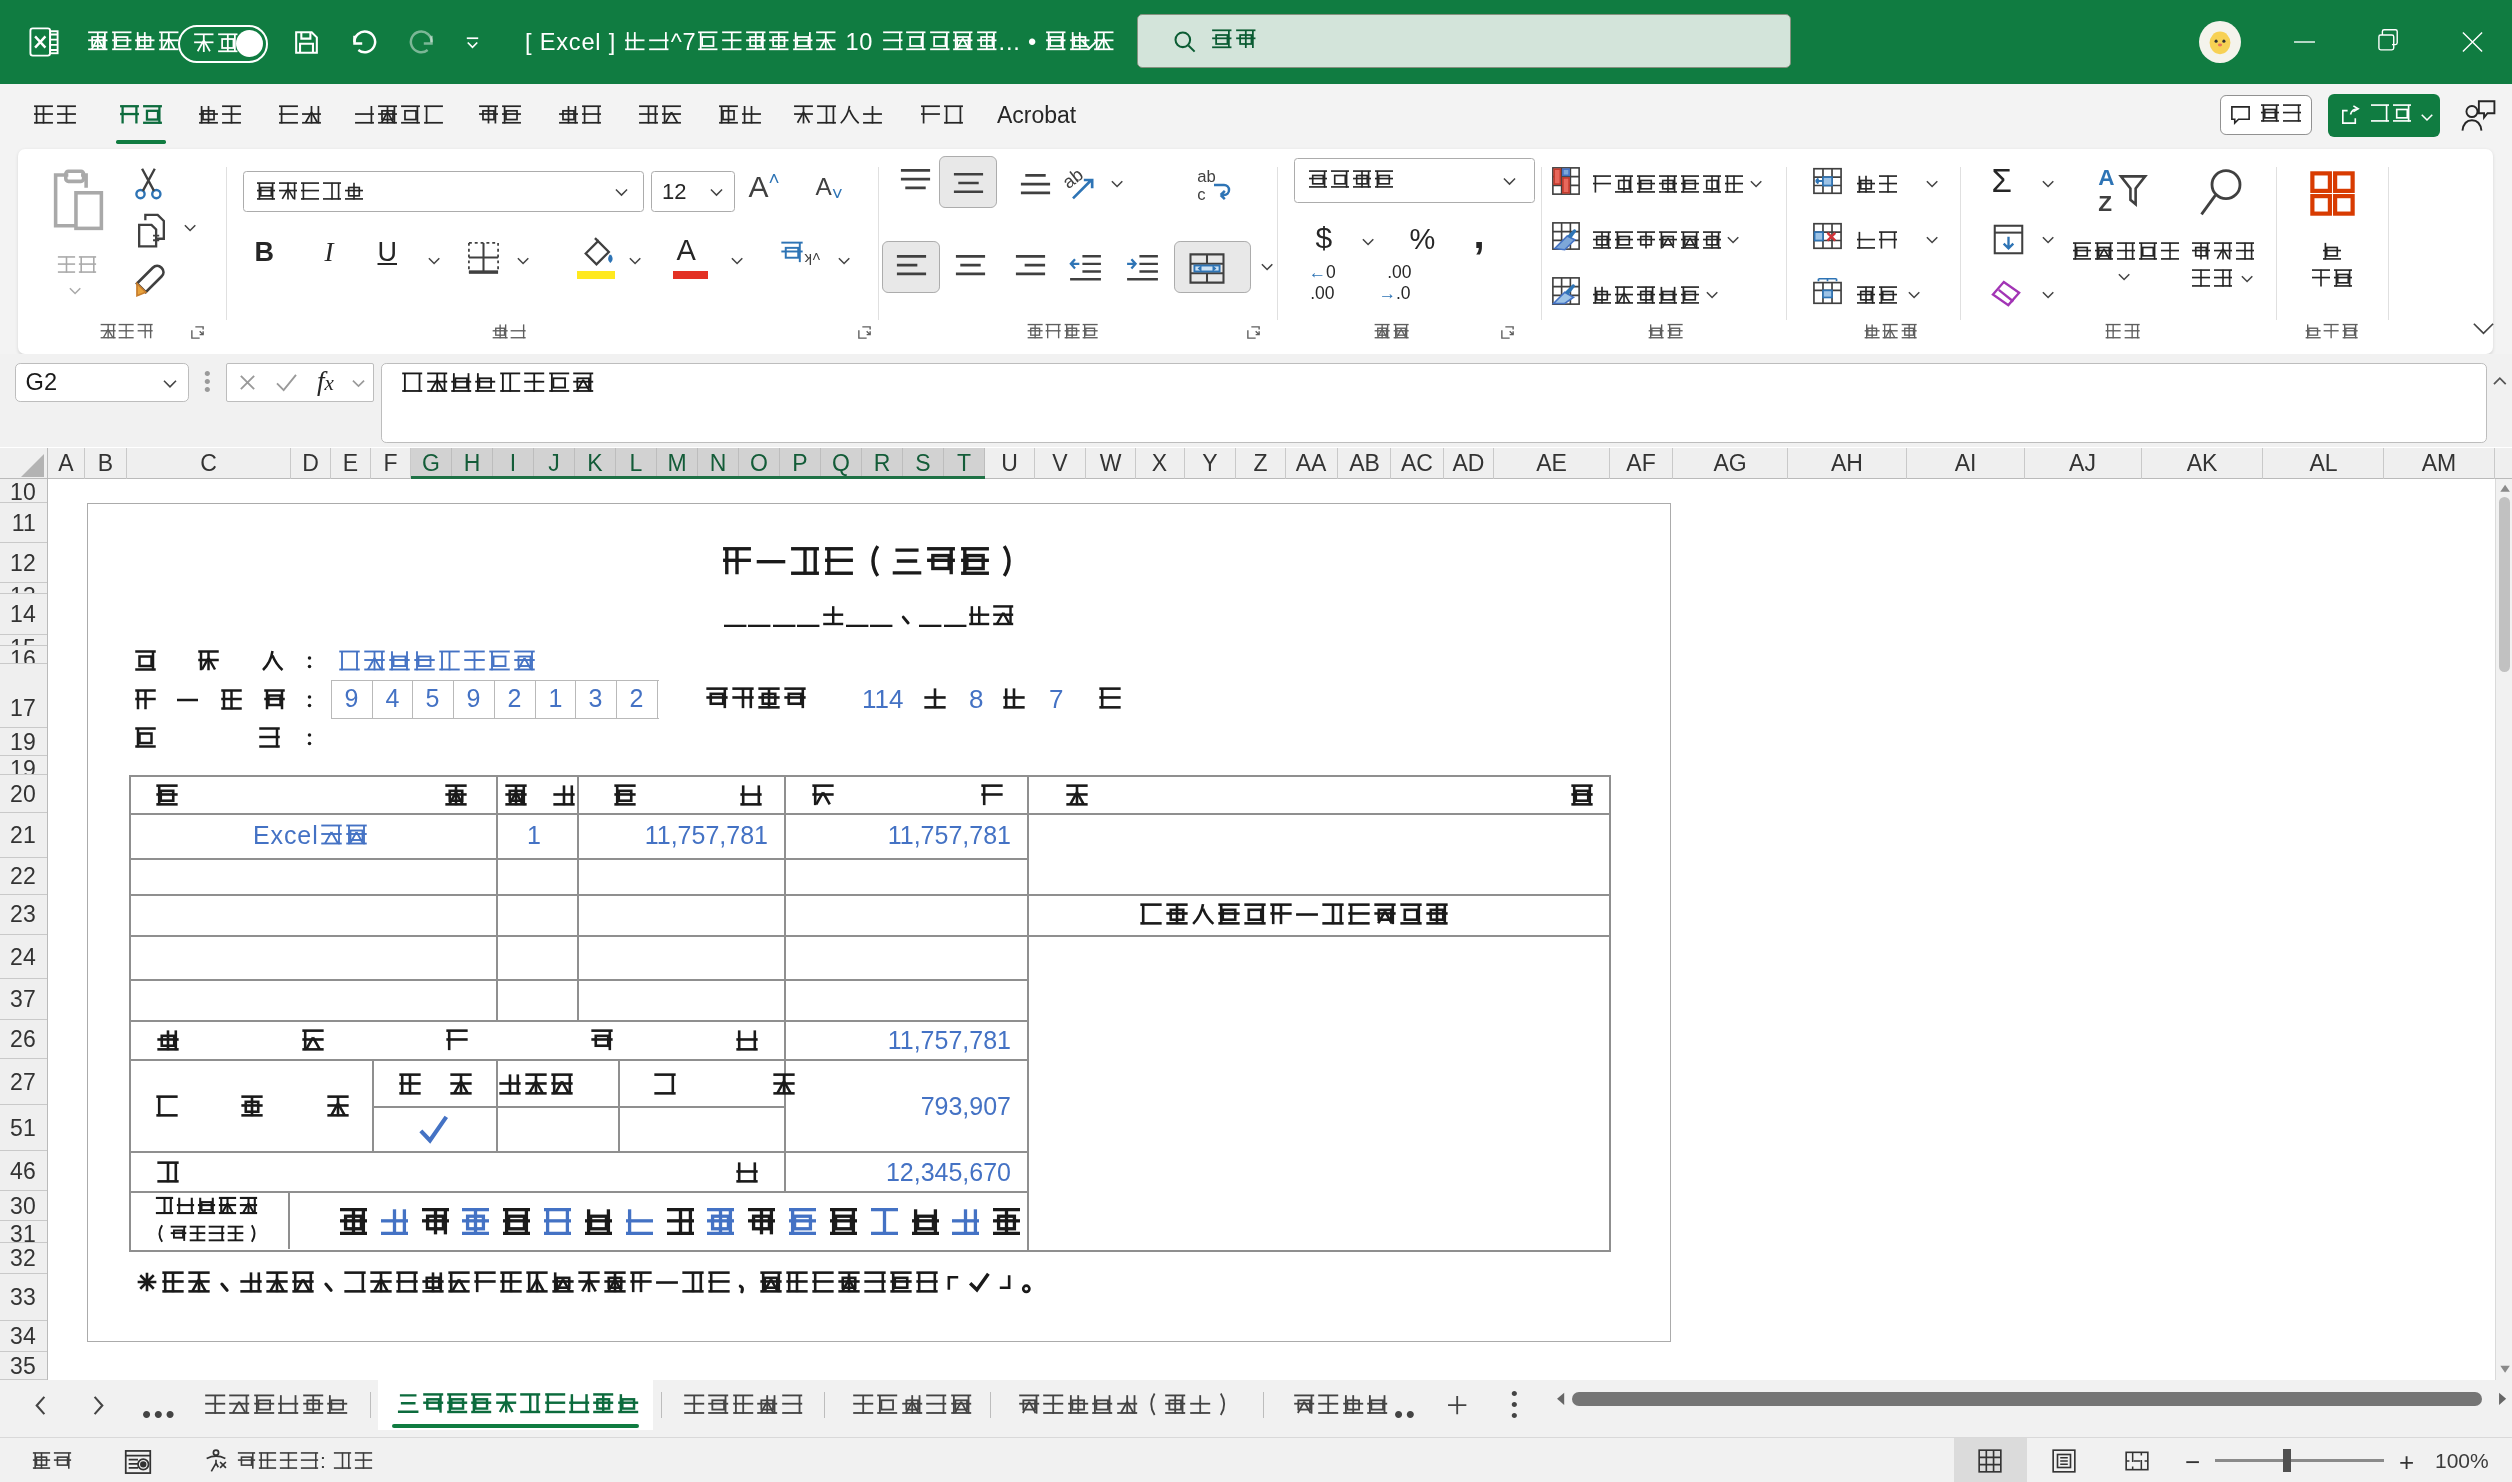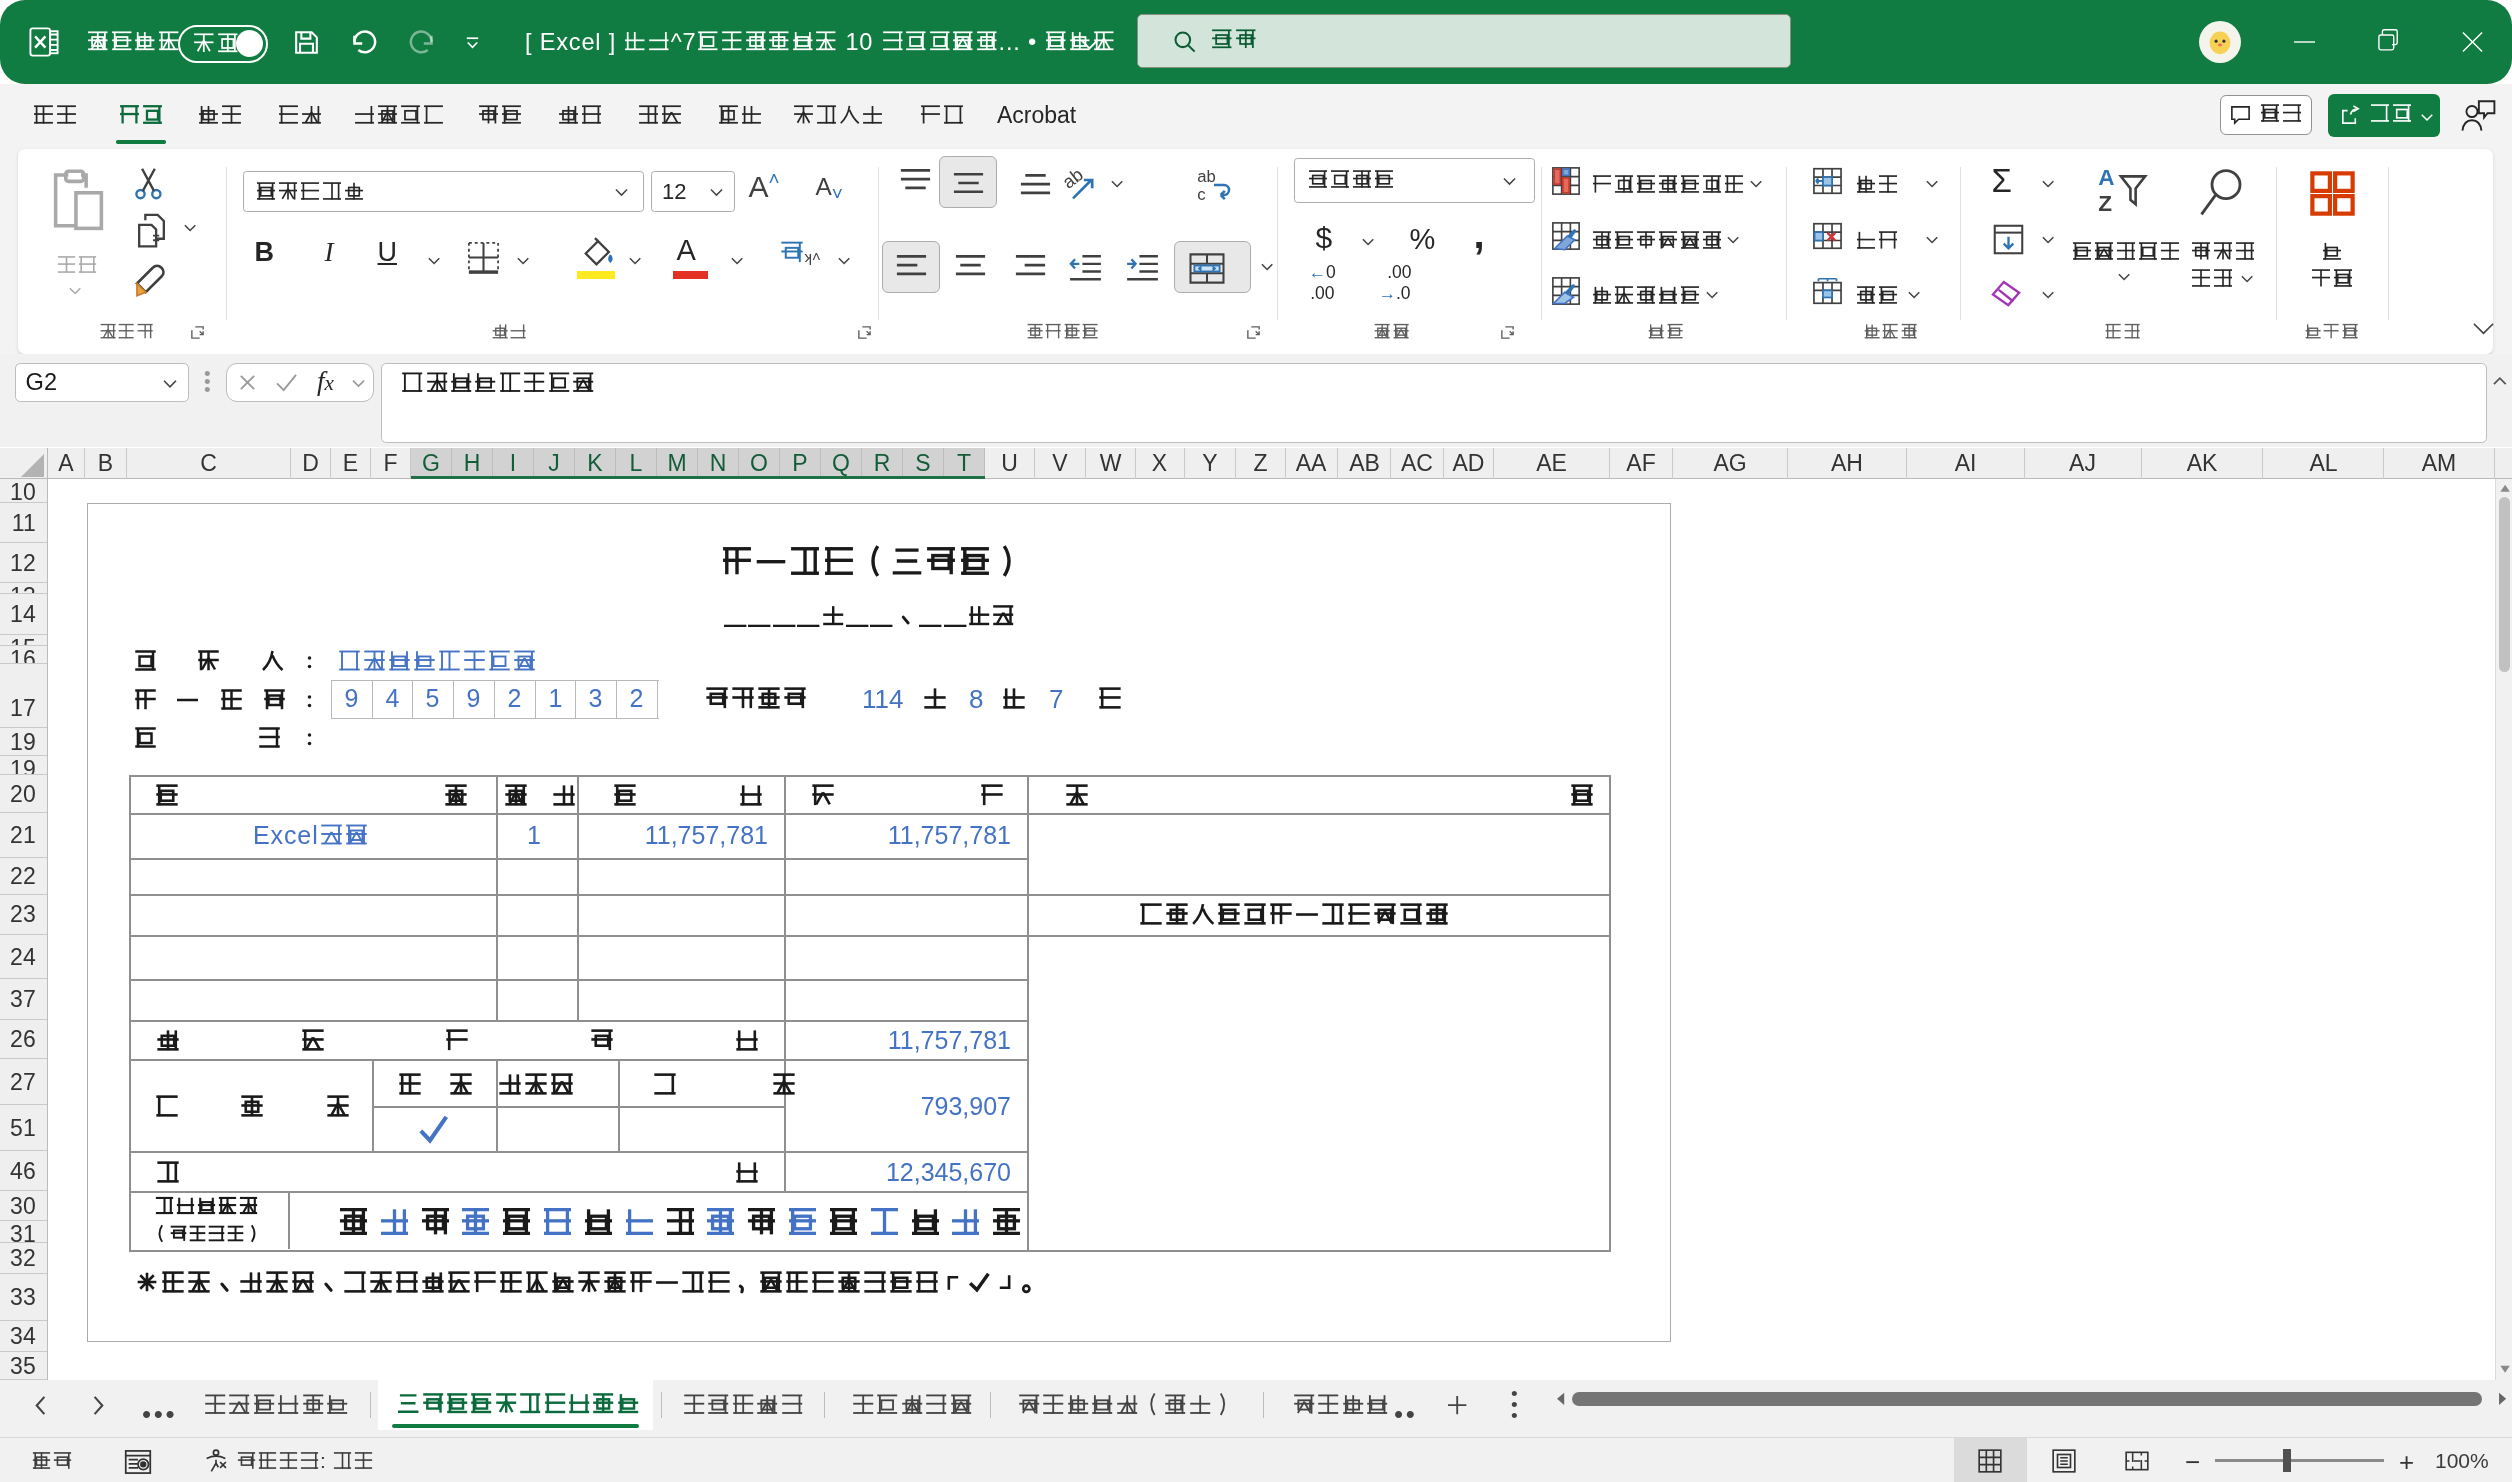--- a/index.html
+++ b/index.html
@@ -1,21 +1,21 @@
 <!DOCTYPE html>
 <html style="font-size:14px"><head>
 <meta charset="utf-8">
 <style>
 * { margin:0; padding:0; box-sizing:border-box; }
 html,body { width:2512px; height:1483px; overflow:hidden; background:#fff; }
 body { font-family:"Liberation Sans", sans-serif; position:relative; }
 .abs { position:absolute; }
 
 
-#titlebar { position:absolute; left:0; top:0; width:2512px; height:84px; background:#107C41; color:#fff;border-radius:25px; }
+#titlebar { position:absolute; left:0; top:0; width:2512px; height:84px; background:#107C41; color:#fff; }
 #titlebar .txt { position:absolute; font-size:23.6px; color:#fff; white-space:nowrap; }
 #pill { position:absolute; left:178px; top:25px; width:90px; height:38px; border:2.6px solid #fff; border-radius:19px; }
 #pill .knob { position:absolute; right:3.5px; top:2.6px; width:27px; height:27px; border-radius:50%; background:#fff; }
 #searchbox { position:absolute; left:1137px; top:14px; width:654px; height:54px; background:#D3E4DA; border:1.7px solid #85917f; border-radius:5.2px; color:#0B5C33; font-size:23.6px; }
 #avatar { position:absolute; left:2199px; top:21px; width:42px; height:42px; border-radius:50%; background:#F4F3EC; }
 .capbtn { position:absolute; top:0; width:61px; height:84px; }
 
 
 #menubar { position:absolute; left:0; top:84px; width:2512px; height:65px; background:#F3F3F3; }
 .mtab { position:absolute; top:0; height:65px; line-height:63px; font-size:23px; color:#262626; white-space:nowrap; }
@@ -30,21 +30,21 @@
 .rsep { position:absolute; top:17.5px; height:153px; width:0.9px; background:#E0E0E0; }
 .rlabel { position:absolute; top:172px; font-size:18.3px; color:#5F5F5F; white-space:nowrap; text-align:center; }
 .launcher { position:absolute; top:177px; width:13px; height:13px; }
 .ricon { position:absolute; }
 .rtext { position:absolute; font-size:19px; color:#262626; white-space:nowrap; }
 .combo { position:absolute; background:#fff; border:1.3px solid #ACACAC; border-radius:3.5px; }
 
 
 #fbar { position:absolute; left:0; top:354px; width:2512px; height:93px; background:#F1F1F1; }
 #namebox { position:absolute; left:15px; top:8.7px; width:174px; height:39px; background:#fff; border:1.3px solid #BDBDBD; border-radius:5.2px; font-size:23.6px; color:#1a1a1a; line-height:37px; padding-left:9.6px; }
-#fxbox { position:absolute; left:226px; top:8.7px; width:148px; height:39px; background:#fff; border:1.3px solid #BDBDBD; border-radius:11px; }
+#fxbox { position:absolute; left:226px; top:8.7px; width:148px; height:39px; background:#fff; border:1.3px solid #BDBDBD; border-radius:2px; }
 #finput { position:absolute; left:381px; top:8.7px; width:2106px; height:80px; background:#fff; border:1.3px solid #BDBDBD; border-radius:5.2px; font-size:24.4px; color:#1a1a1a; padding:5.2px 0 0 18.3px; }
 
 
 #colhdr { position:absolute; left:0; top:448px; width:2512px; height:31px; background:#EFEFEF; border-bottom:0.9px solid #BABABA; }
 .ch { position:absolute; top:0; height:30.5px; border-right:0.9px solid #C9C9C9; font-size:23px; color:#333; text-align:center; line-height:30px; }
 .ch.sel { background:#D2D2D2; color:#135C38; border-right:0.9px solid #BDBDBD; }
 #gtline { position:absolute; left:411px; top:28px; width:574px; height:3.5px; background:#1E7145; }
 
 
 #grid { position:absolute; left:0; top:479px; width:2512px; height:901px; background:#fff; overflow:hidden; }

